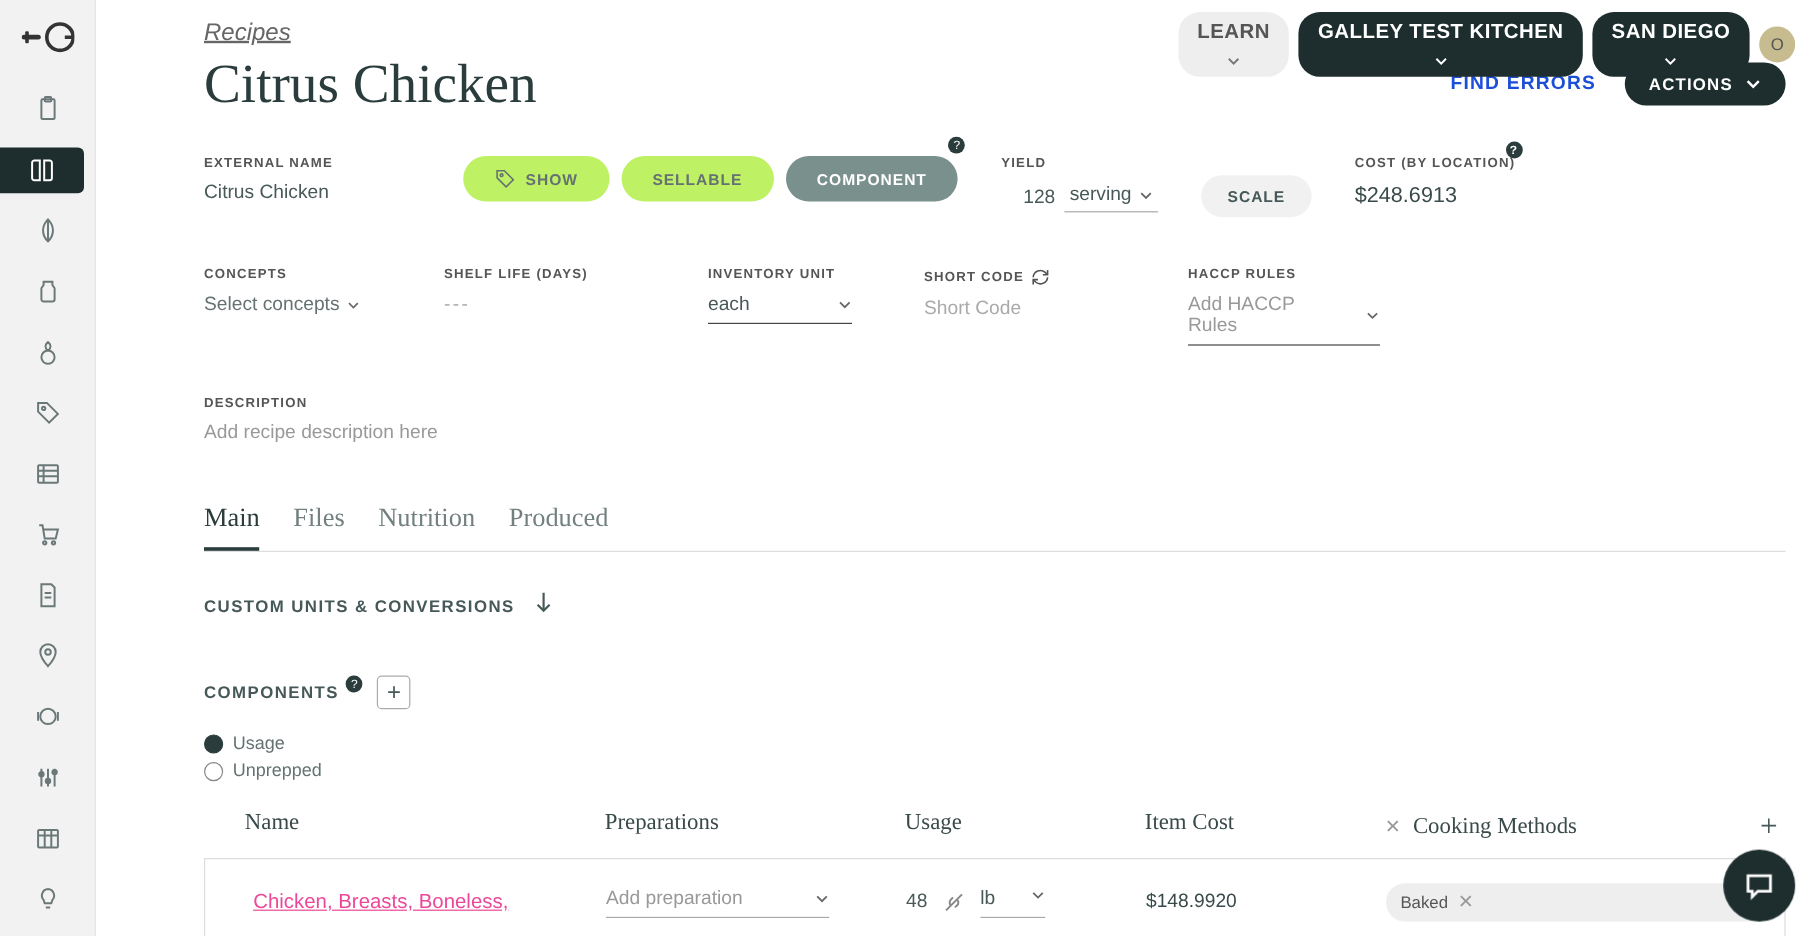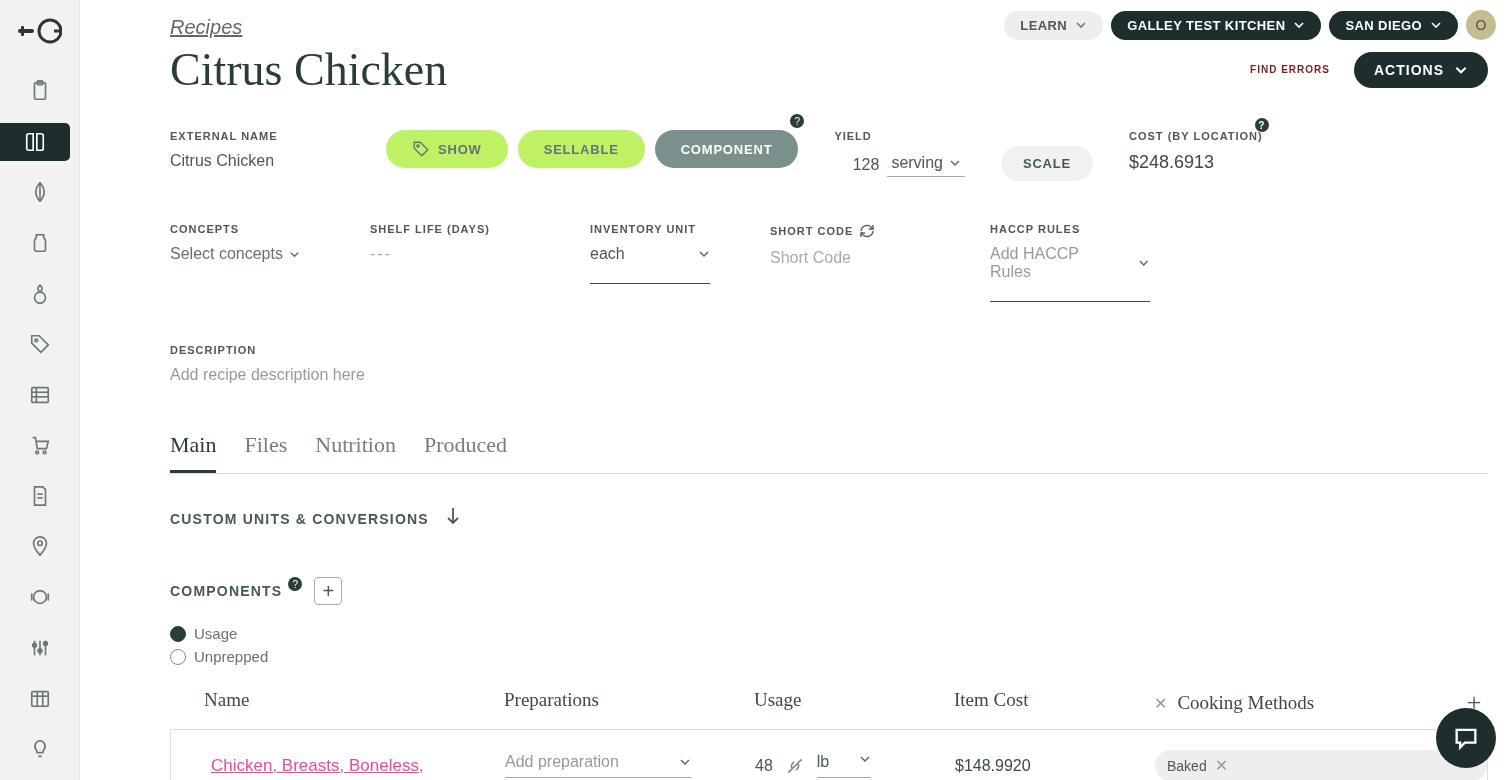--- a/index.html
+++ b/index.html
@@ -63,27 +63,28 @@
       position: absolute;
       top: 10px;
       right: 16px;
       display: flex;
       gap: 8px;
       align-items: center;
     }
     .topbar .pill {
       padding: 7px 16px;
       border-radius: 18px;
-      font-size: 13px;
+      font-size: 17px;
       font-weight: 600;
       letter-spacing: 0.4px;
       display: flex;
       align-items: center;
       gap: 8px;
       cursor: pointer;
+      flex-direction: column;
     }
     .pill.light { background: #eeeeee; color: #555; }
     .pill.dark { background: #1e2e2e; color: #fff; }
     .avatar {
       width: 30px; height: 30px;
       border-radius: 50%;
       background: #c6bc8f;
       display: flex; align-items: center; justify-content: center;
       font-size: 14px; color: #555;
     }
@@ -107,24 +108,24 @@
       margin-top: 4px;
     }
     .title {
       font-family: Georgia, 'Times New Roman', serif;
       font-size: 46px;
       font-weight: 400;
       color: #2a3c3c;
     }
     .title-actions { display: flex; gap: 24px; align-items: center; }
     .find-errors {
-      font-size: 10px;
+      font-size: 16px;
       letter-spacing: 1px;
       font-weight: 600;
-      color: #7f1d1d;
+      color: #1d4ed8;
       cursor: pointer;
       margin-left: 21px;
     }
     .actions-btn {
       background: #1e2e2e;
       color: #fff;
       padding: 10px 20px;
       border-radius: 22px;
       font-size: 14px;
       font-weight: 600;
@@ -224,21 +225,21 @@
       cursor: pointer;
     }
     .shelf-input {
       font-size: 16px;
       color: #999;
       letter-spacing: 2px;
       border: none;
     }
     .underline-select {
       border-bottom: 1px solid #444;
-      padding-bottom: 20px;
+      padding-bottom: 6px;
       display: flex;
       align-items: center;
       justify-content: space-between;
       gap: 20px;
       min-width: 80px;
       font-size: 16px;
       color: #495858;
       cursor: pointer;
     }
     .short-code-input {

